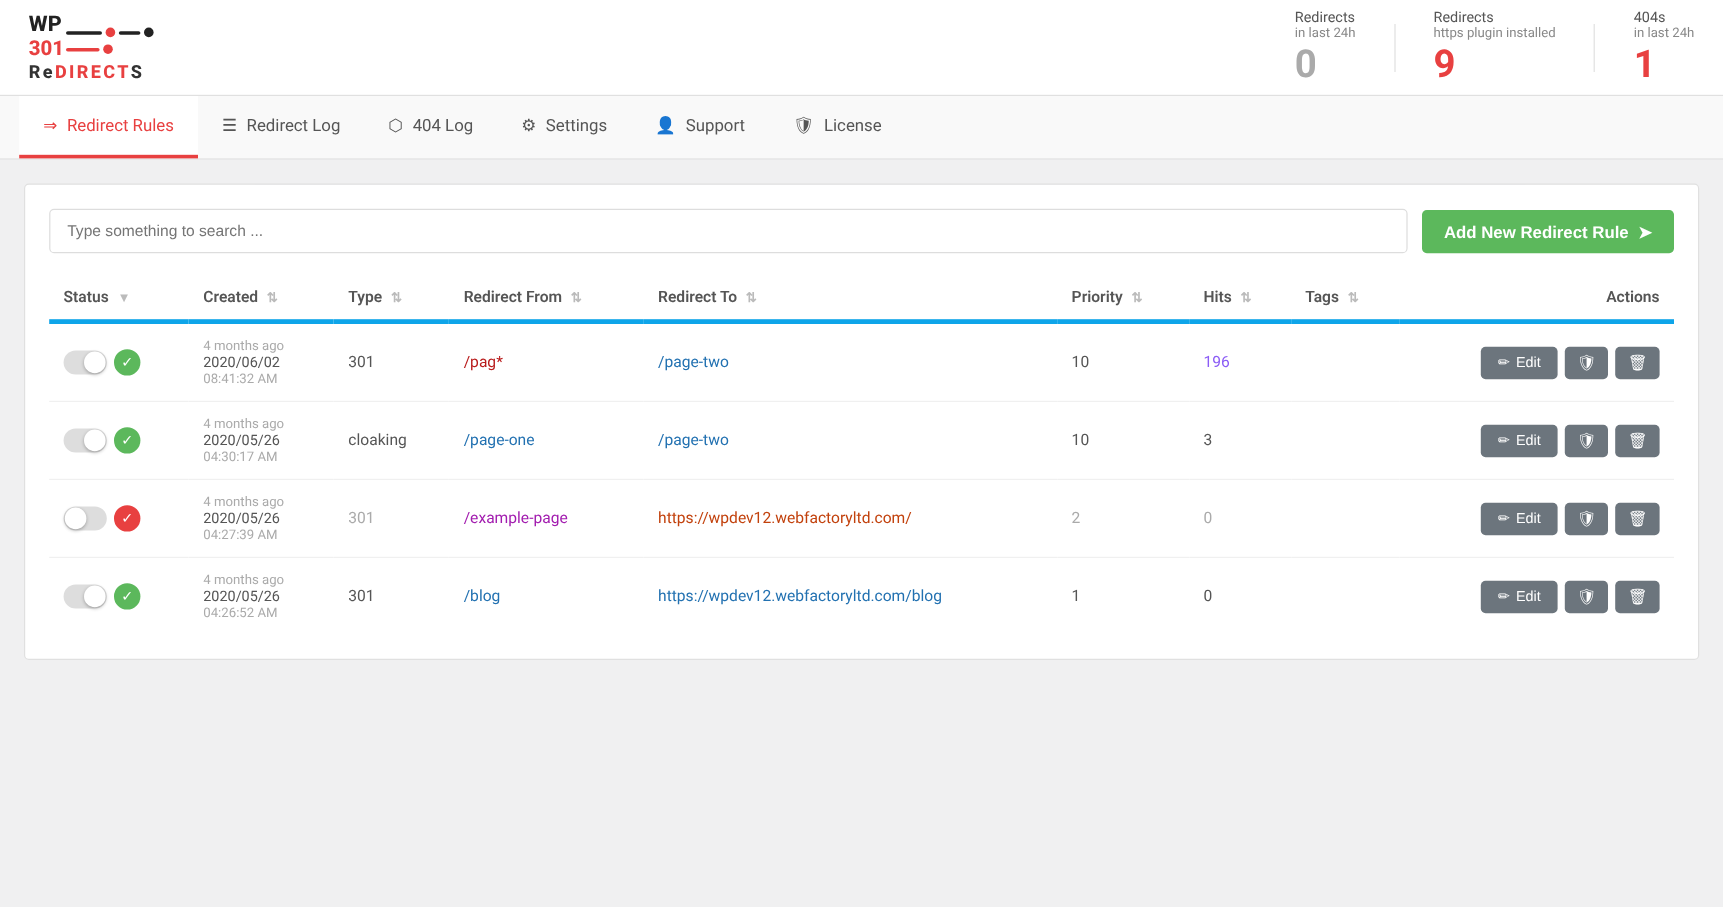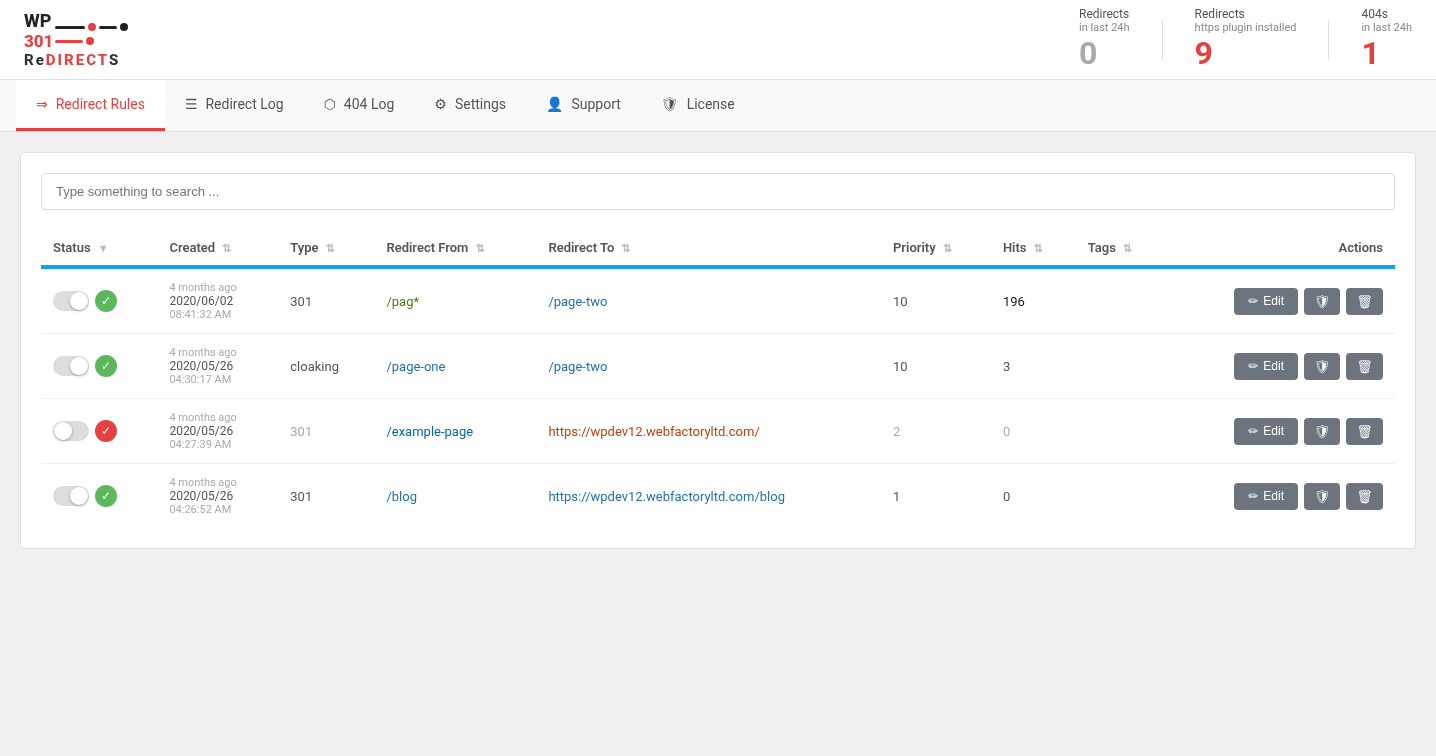--- a/index.html
+++ b/index.html
@@ -117,20 +117,24 @@
       <span>License</span>
     </li>
   </ul>
 </div>
 
 <div class="content">
   <div class="card">
 
     <div class="toolbar">
       <input class="search-input" type="text" placeholder="Type something to search ..." style="">
+      <button class="btn-add">
+        <span>Add New Redirect Rule</span>
+        <span>➤</span>
+      </button>
     </div>
 
     <table>
       <thead>
         <tr>
           <th>
             <span>Status</span>
             <span class="sort-icon">▼</span>
           </th>
           <th>
@@ -178,30 +182,30 @@
     </td>
     <td>
       <div style="color:#aaa; font-size:11px;">4 months ago</div>
       <div style="color:#555; font-size:12px;">2020/06/02</div>
       <div style="color:#aaa; font-size:11px;">08:41:32 AM</div>
     </td>
     <td>
       <span style="color:#555;">301</span>
     </td>
     <td>
-      <a href="#" style="color:#4d7c0f; text-decoration:none;">/pag*</a>
+      <a href="#" style="color:#b91c1c; text-decoration:none;">/pag*</a>
     </td>
     <td>
       <a href="#" style="color:#2271b1; text-decoration:none;">/page-two</a>
     </td>
     <td>
       <span style="color:#555;">10</span>
     </td>
     <td>
-      <span style="color:#0f172a;">196</span>
+      <span style="color:#8b5cf6;">196</span>
     </td>
     <td>
       <span></span>
     </td>
     <td>
       <div style="display:flex; gap:6px; justify-content:flex-end;">
         <button style="background:#6c757d; color:#fff; border:none; border-radius:4px; padding:6px 14px; font-size:12px; cursor:pointer; display:flex; align-items:center; gap:5px;">
           <span>✏</span>
           <span>Edit</span>
         </button>
@@ -272,21 +276,21 @@
     </td>
     <td>
       <div style="color:#aaa; font-size:11px;">4 months ago</div>
       <div style="color:#555; font-size:12px;">2020/05/26</div>
       <div style="color:#aaa; font-size:11px;">04:27:39 AM</div>
     </td>
     <td>
       <span style="color:#aaa;">301</span>
     </td>
     <td>
-      <a href="#" style="color:#0369a1; text-decoration:none;margin-top:24px;">/example-page</a>
+      <a href="#" style="color:#a21caf; text-decoration:none;margin-top:24px;">/example-page</a>
     </td>
     <td>
       <a href="#" style="color:#c2410c; text-decoration:none;">https://wpdev12.webfactoryltd.com/</a>
     </td>
     <td>
       <span style="color:#aaa;">2</span>
     </td>
     <td>
       <span style="color:#aaa;">0</span>
     </td>

